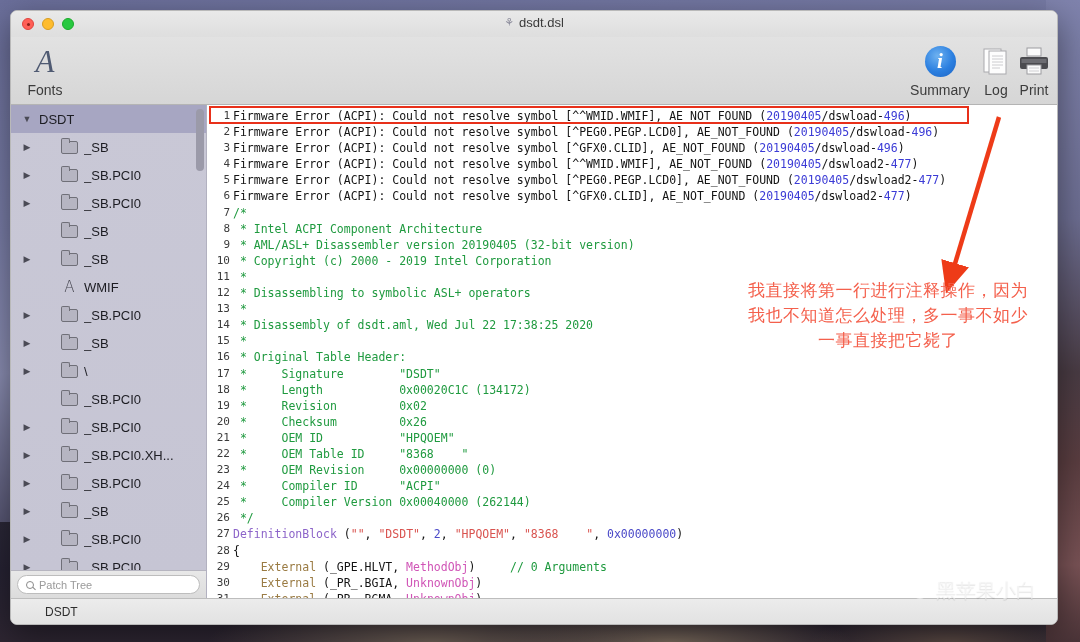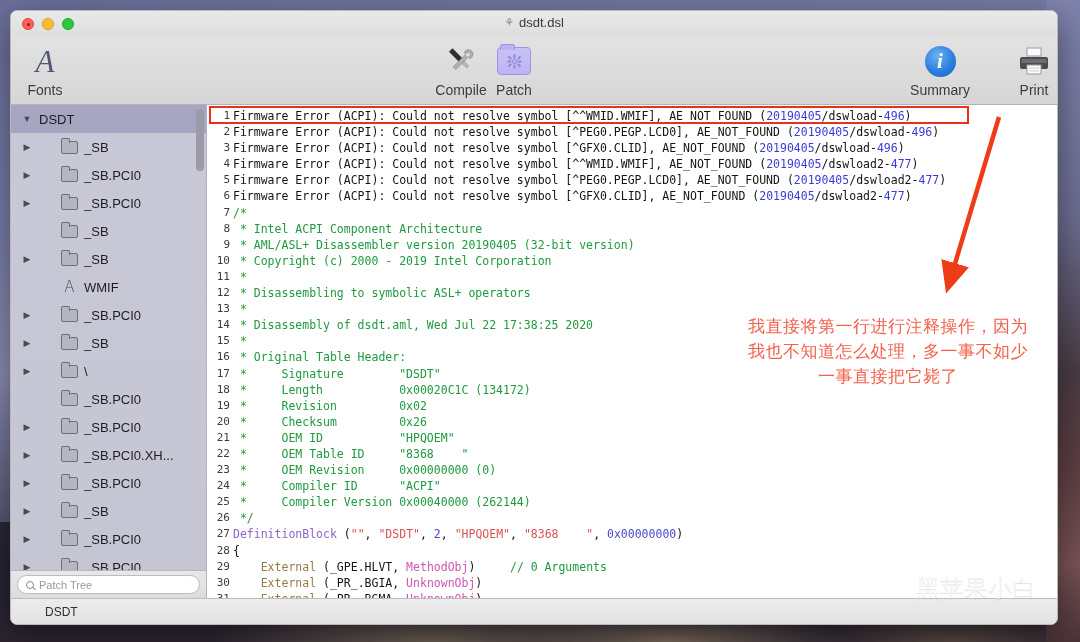--- a/index.html
+++ b/index.html
@@ -223,39 +223,38 @@
     position: absolute;
     left: 743px; top: 278px;
     width: 290px;
     text-align: center;
     color: #f4604c;
     font-family: "DejaVu Sans", sans-serif;
     font-size: 17px;
     line-height: 25px;
     letter-spacing: 0.5px;
     font-weight: 500;
-    margin-top: 36px;
   }
 
   
   .statusbar {
     height: 26px; flex: none;
     background: linear-gradient(180deg,#ececec 0%,#e2e2e2 100%);
     border-top: 1px solid #bdbdbd;
     display: flex; align-items: center;
     padding-left: 34px;
     font-size: 12px; color: #2e2e2e;
   }
 
   
   .watermark {
     position: absolute; right: 44px; bottom: 38px;
     display: flex; align-items: center; gap: 6px;
     color: rgba(255,255,255,0.55);
-    font-size: 24px;
+    font-size: 20px;
     font-family: "DejaVu Sans", sans-serif;
     text-shadow: 0 1px 1px rgba(0,0,0,0.12);
     pointer-events: none;
   }
   .wechat {
     position: relative; width: 26px; height: 20px; flex: none;
   }
   .wechat .b1, .wechat .b2 {
     position: absolute; border: 1.4px solid rgba(255,255,255,0.55);
     border-radius: 50%;
@@ -285,65 +284,45 @@
 
   <div class="toolbar">
 
     <div class="tb-item" style="left:4px;">
       <div class="tb-glyph">
         <span class="fonts-A">A</span>
       </div>
       <span class="tb-label">Fonts</span>
     </div>
 
-    <div class="tb-item" style="left:420px;">
-      <div class="tb-glyph">
-        <svg class="svg-ico" width="34" height="32" viewBox="0 0 34 32">
-          <g transform="rotate(-45 17 16)">
-            <rect x="15" y="1" width="5" height="15" fill="#2e2e33"></rect>
-            <rect x="16" y="16" width="3" height="9" fill="#b9b9bd" stroke="#8d8d93" stroke-width="0.6"></rect>
-          </g>
-          <g transform="rotate(45 17 16)">
-            <rect x="15.5" y="9" width="4" height="17" fill="#b0b0b6" stroke="#8d8d93" stroke-width="0.6"></rect>
-            <path d="M13.5 8 a4.5 4.5 0 1 1 8 0 l-2.2 0 a2.4 2.4 0 1 0 -3.6 0 z" fill="#b0b0b6" stroke="#8d8d93" stroke-width="0.7"></path>
-          </g>
-        </svg>
-      </div>
-      <span class="tb-label">Compile</span>
-    </div>
-
-    <div class="tb-item" style="left:473px;">
-      <div class="tb-glyph">
-        <div class="patch-folder">
-          <svg width="15" height="15" viewBox="0 0 16 16">
-            <g fill="#8f84d8">
-              <circle cx="8" cy="8" r="2.6"></circle>
-              <rect x="7" y="0.5" width="2" height="4"></rect>
-                <rect x="7" y="11.5" width="2" height="4"></rect>
-              <rect x="0.5" y="7" width="4" height="2"></rect>
-                <rect x="11.5" y="7" width="4" height="2"></rect>
-              <rect x="2" y="2" width="2" height="4" transform="rotate(-45 3 4)"></rect>
-              <rect x="12" y="10" width="2" height="4" transform="rotate(-45 13 12)"></rect>
-              <rect x="12" y="2" width="2" height="4" transform="rotate(45 13 4)"></rect>
-              <rect x="2" y="10" width="2" height="4" transform="rotate(45 3 12)"></rect>
-            </g>
-            <circle cx="8" cy="8" r="1.5" fill="#c9c2f7"></circle>
-          </svg>
-        </div>
-      </div>
-      <span class="tb-label">Patch</span>
-    </div>
+
 
     <div class="tb-item" style="left:899px;">
       <div class="tb-glyph">
         <div class="info-circle">i</div>
       </div>
       <span class="tb-label">Summary</span>
     </div>
 
+    <div class="tb-item" style="left:955px;">
+      <div class="tb-glyph">
+        <svg class="svg-ico" width="32" height="32" viewBox="0 0 32 32">
+          <rect x="4" y="4" width="17" height="23" fill="#fdfdfd" stroke="#a9a9ad" stroke-width="1"></rect>
+          <rect x="9" y="6" width="17" height="23" fill="#fdfdfd" stroke="#a9a9ad" stroke-width="1"></rect>
+          <g stroke="#c6c6ca" stroke-width="0.9">
+            <line x1="12" y1="11" x2="23" y2="11"></line>
+              <line x1="12" y1="14" x2="23" y2="14"></line>
+            <line x1="12" y1="17" x2="23" y2="17"></line>
+              <line x1="12" y1="20" x2="23" y2="20"></line>
+            <line x1="12" y1="23" x2="20" y2="23"></line>
+          </g>
+        </svg>
+      </div>
+      <span class="tb-label">Log</span>
+    </div>
 
     <div class="tb-item" style="left:1002px; width:42px;">
       <div class="tb-glyph">
         <svg class="svg-ico" width="32" height="32" viewBox="0 0 32 32">
           <rect x="9" y="3" width="14" height="8" fill="#fbfbfb" stroke="#9c9ca0" stroke-width="1"></rect>
           <path d="M4 12 h24 a2 2 0 0 1 2 2 v8 a2 2 0 0 1 -2 2 h-24 a2 2 0 0 1 -2 -2 v-8 a2 2 0 0 1 2 -2 z" fill="#4c4c50"></path>
           <rect x="3.5" y="14" width="25" height="4" fill="#6d6d72"></rect>
           <rect x="9" y="20" width="14" height="9" fill="#fbfbfb" stroke="#9c9ca0" stroke-width="1"></rect>
           <g stroke="#c9c9cd" stroke-width="0.9">
             <line x1="11" y1="23" x2="21" y2="23"></line>

